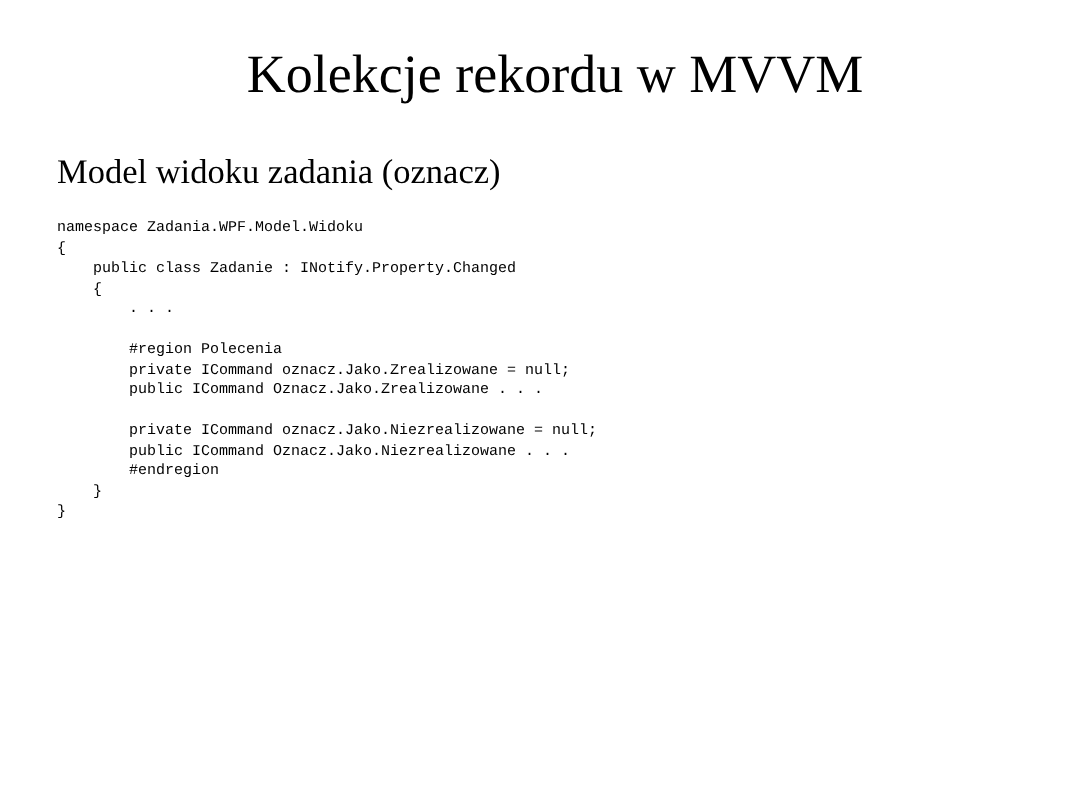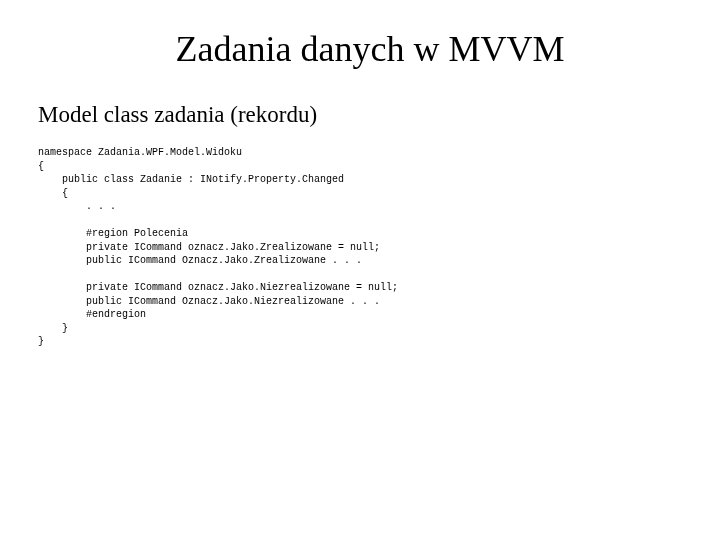--- a/index.html
+++ b/index.html
@@ -33,22 +33,22 @@
     font-family: "Courier New", Courier, monospace;
     font-size: 10px;
     line-height: 1.35;
     white-space: pre;
   }
 </style>
 </head>
 <body>
 
 <div class="slide">
-  <h1 class="title">Zadania danych w MVVM</h1>
-  <h2 class="subtitle">Model class zadania (rekordu)</h2>
+  <h1 class="title">Kolekcje rekordu w MVVM</h1>
+  <h2 class="subtitle">Model widoku zadania (oznacz)</h2>
   <div class="code">namespace Zadania.WPF.Model.Widoku
 {
     public class Zadanie : INotify.Property.Changed
     {
         . . .
 
         #region Polecenia
         private ICommand oznacz.Jako.Zrealizowane = null;
         public ICommand Oznacz.Jako.Zrealizowane . . .
 

